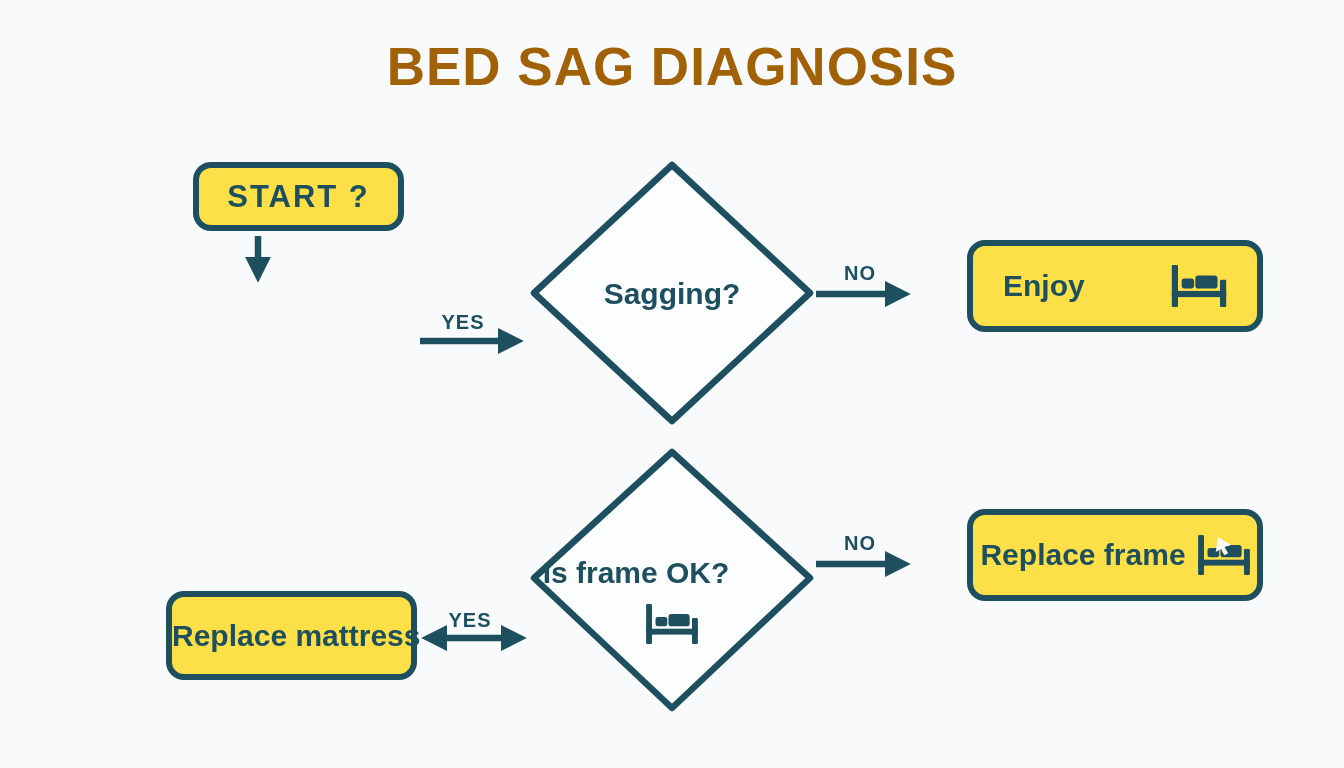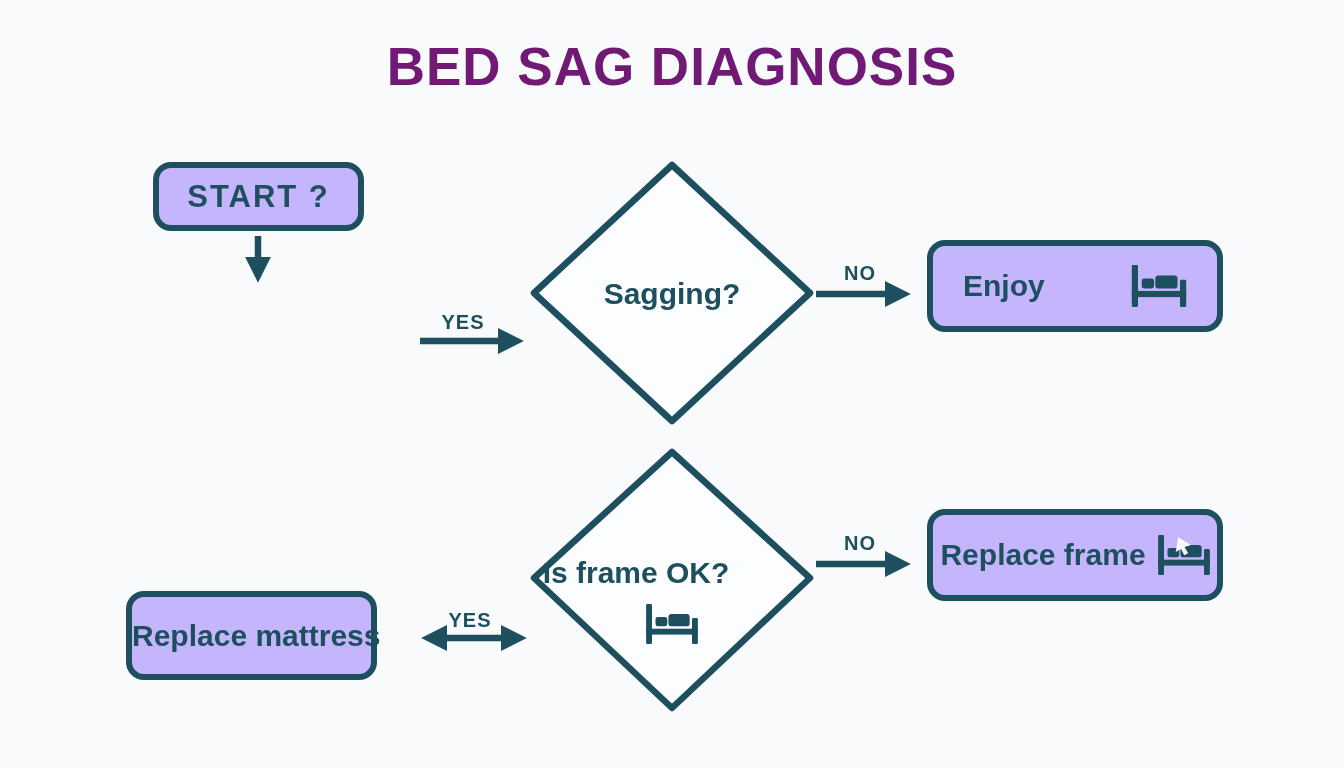--- a/index.html
+++ b/index.html
@@ -14,34 +14,35 @@
     overflow:hidden;
     color:#1d4f5f;
   }
   .title{
     position:absolute;
     left:0;top:36px;width:100%;
     text-align:center;
     font-size:53px;
     font-weight:800;
     letter-spacing:1px;
-    color:#701a75;
+    color:#a16207;
     margin:0;
   }
   .layer{
     position:absolute;left:0;top:0;width:1344px;height:768px;
   }
   .node{
     position:absolute;
     border:6px solid #1d4f5f;
     border-radius:18px;
     display:flex;
     align-items:center;
     box-sizing:border-box;
-    background:#c4b5fd;
+    background:#fde047;
+    margin-left:40px;
   }
   .node .label{
     font-weight:800;
     color:#1d4f5f;
     white-space:nowrap;
   }
   .start-box{left:153px;top:162px;width:211px;height:69px;justify-content:center;}
   .start-box .label{font-size:31px;letter-spacing:2px;}
   .strip-box{left:112px;top:291px;width:297px;height:86px;justify-content:center;gap:14px;padding:0 10px;}
   .strip-box .label{font-size:29px;}

